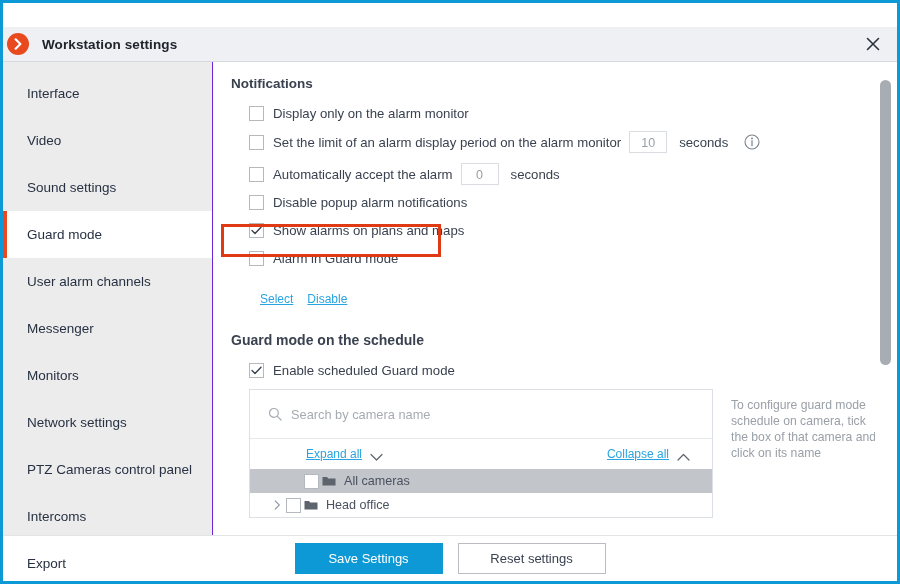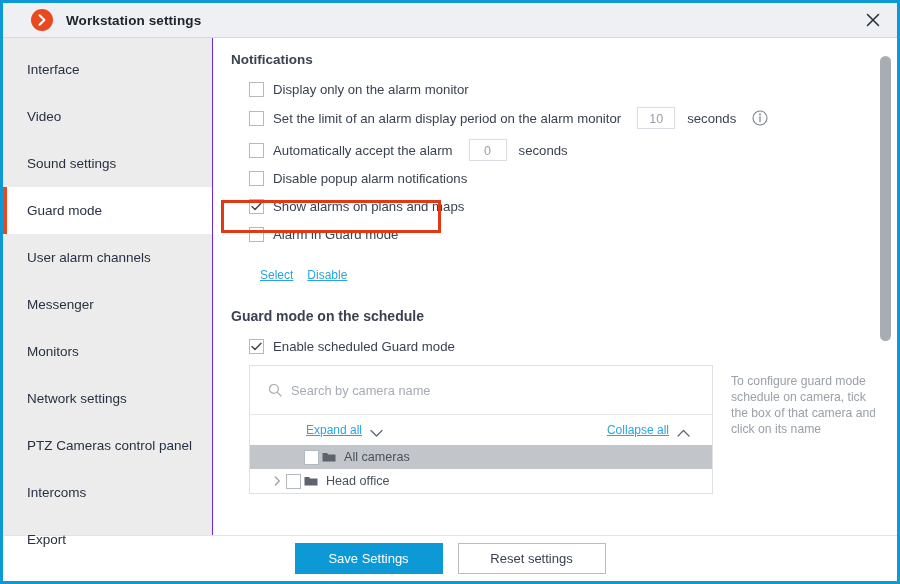--- a/index.html
+++ b/index.html
@@ -28,21 +28,22 @@
 
   
   #titlebar {
     position: relative;
     height: 34px;
     flex: 0 0 34px;
     background: #eef0f3;
     border-bottom: 1px solid #d6d9dd;
     display: flex;
     align-items: center;
-    padding-left: 28px;
+    padding-left: 4px;
+    margin-top: 24px;
   }
   .app-icon {
     width: 22px;
     height: 22px;
     border-radius: 50%;
     background: #e8491f;
     display: inline-flex;
     align-items: center;
     justify-content: center;
     flex: 0 0 22px;
@@ -157,21 +158,21 @@
     font-size: 13.2px;
     color: #3a4250;
     white-space: nowrap;
   }
 
   .num-input {
     width: 38px;
     height: 22px;
     border: 1px solid #d9dce0;
     background: #fff;
-    margin-left: 16px;
+    margin-left: 8px;
     font-size: 12.5px;
     color: #9aa0a8;
     text-align: center;
     line-height: 22px;
     box-sizing: border-box;
     cursor: text;
   }
   .unit-label {
     margin-left: 12px;
     font-size: 13.2px;

